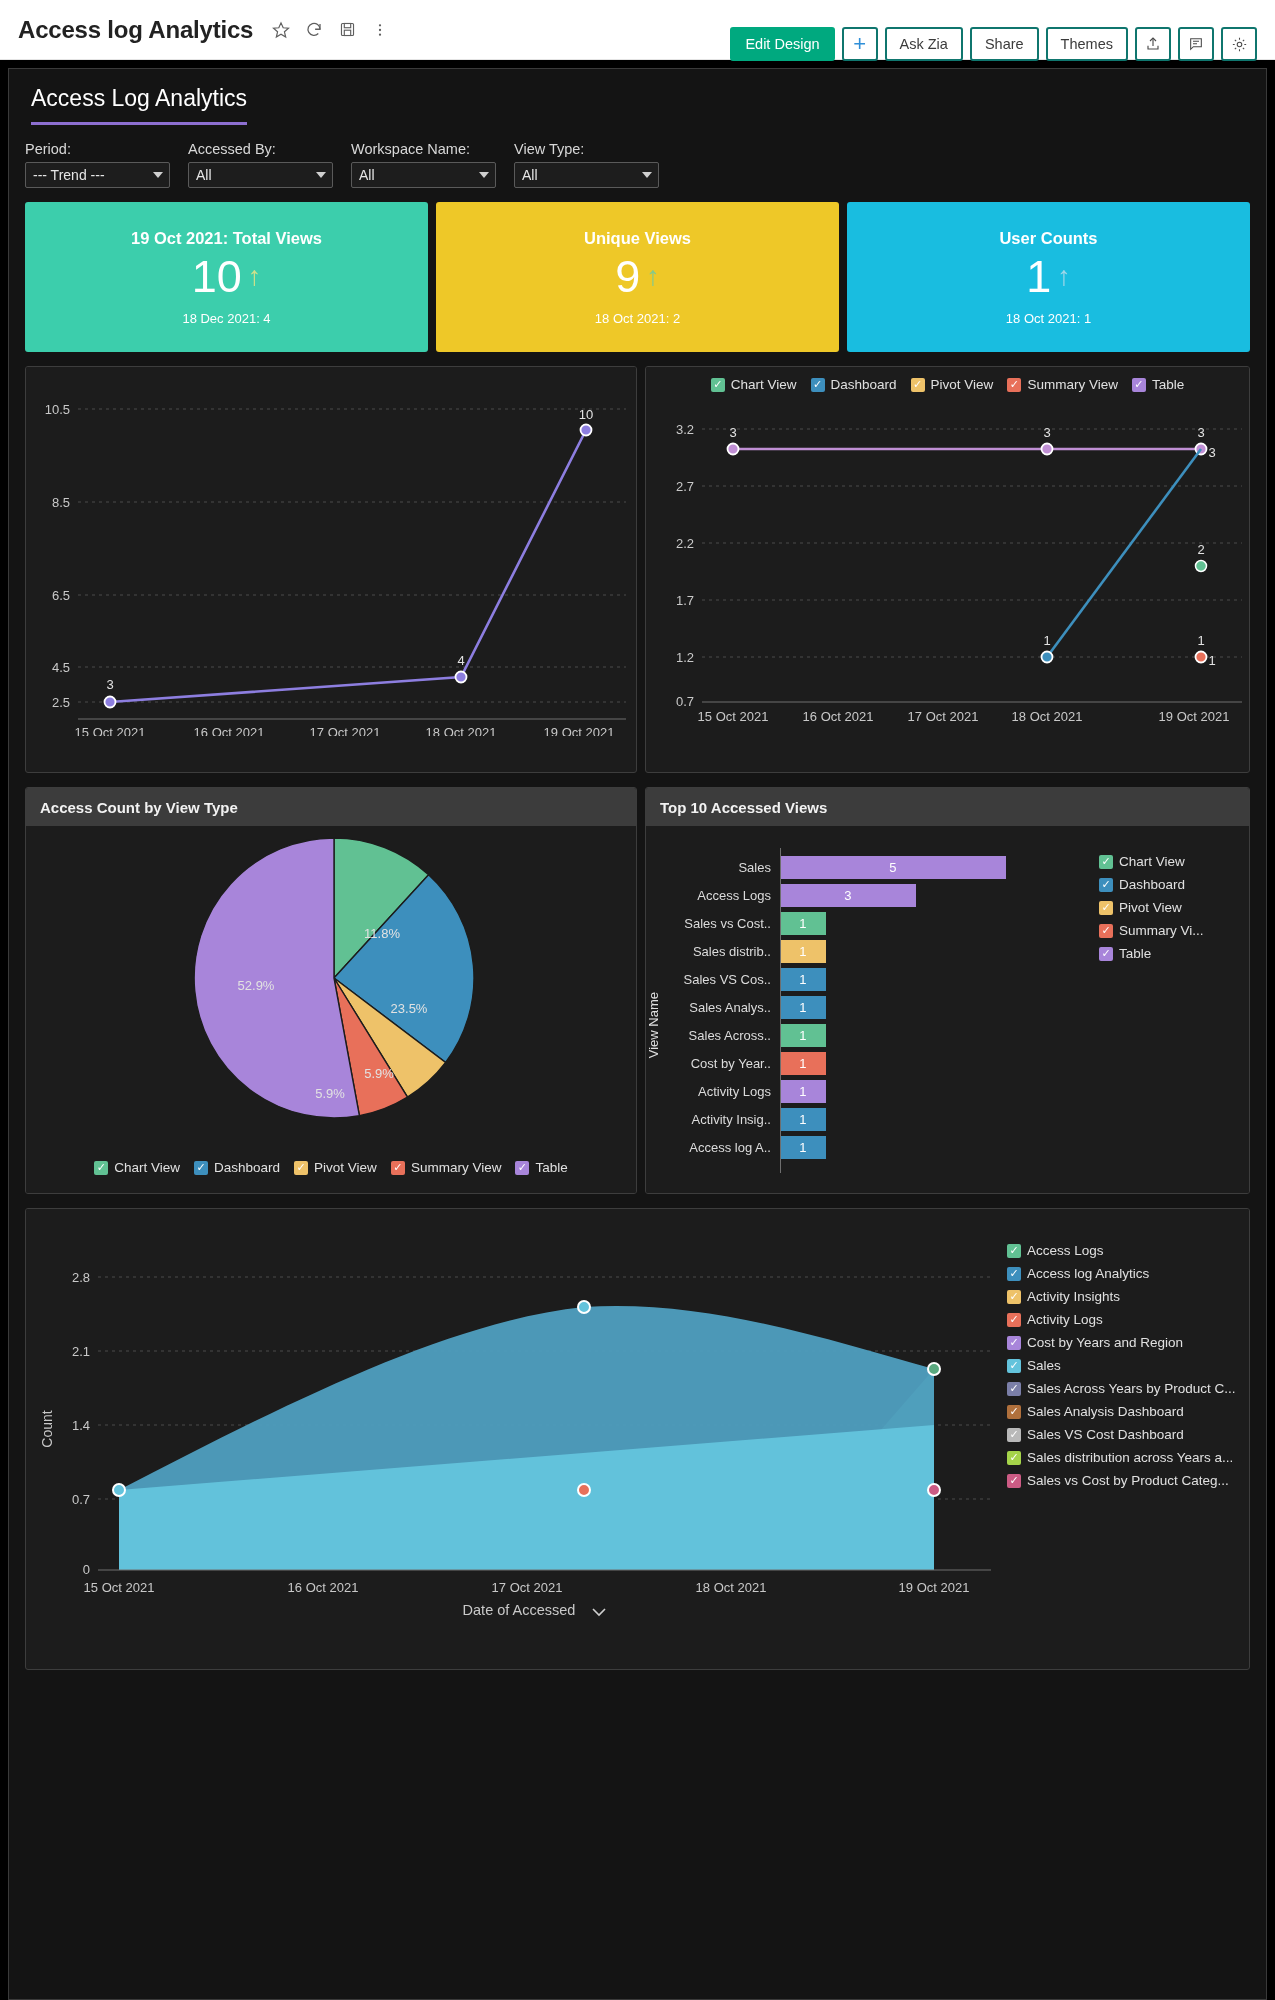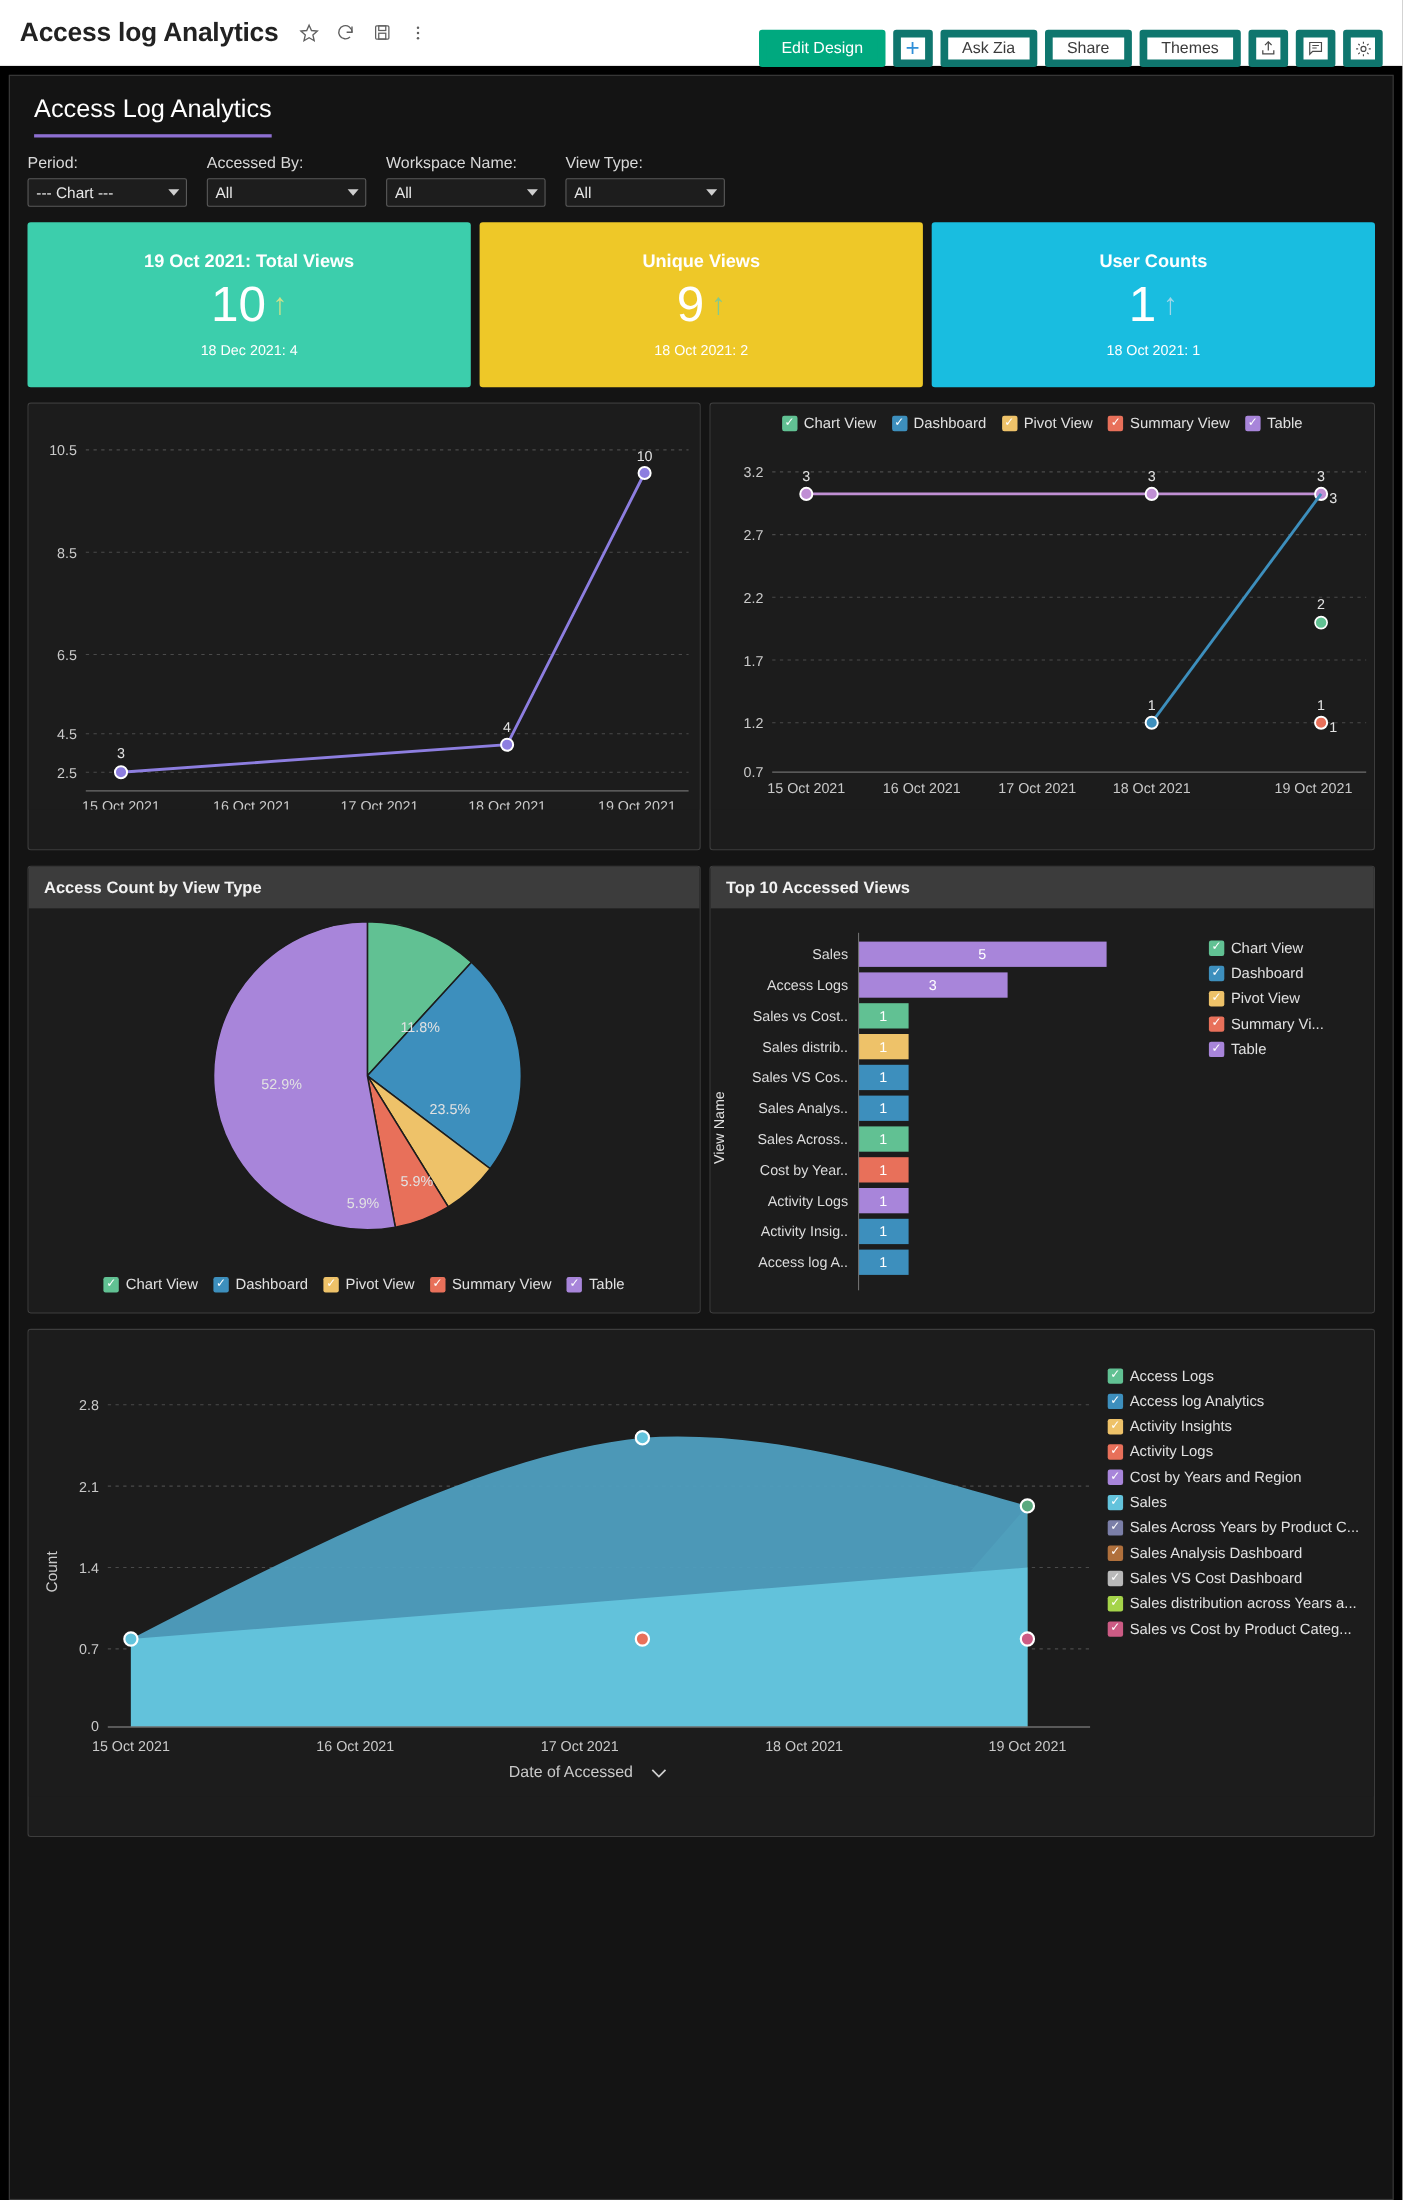--- a/index.html
+++ b/index.html
@@ -22,21 +22,21 @@
     font-size: 24px; font-weight: 700; color: #222;
     letter-spacing: -0.2px;
   }
   .tb-icons { display: flex; align-items: center; gap: 13px; margin-left: 18px; }
   .tb-ico { width: 20px; height: 20px; color: #5f5f5f; display: inline-flex; align-items: center; justify-content: center; cursor: pointer; }
   .tb-ico svg { display: block; }
   .tb-right { margin-left: auto; display: flex; align-items: center; gap: 7px; }
   .btn {
     height: 34px; padding: 0 13px;
     display: inline-flex; align-items: center; justify-content: center;
-    border: 7px solid #0f766e; border-radius: 3px;
+    border: 2px solid #0f766e; border-radius: 3px;
     background: #fff; color: #3b3b3b; font-size: 14.5px;
     cursor: pointer; white-space: nowrap; margin-top: 29px;
   }
   .btn.primary { background: #00a97f; border-color: #00a97f; color: #fff; font-size: 14.5px; }
   .btn.icon-only { width: 36px; padding: 0; }
   .btn.plus { width: 36px; padding: 0; color: #2f8fd8; font-size: 22px; line-height: 1; }
   .btn svg { display: block; }
 
   
   .canvas {
@@ -211,21 +211,21 @@
   <div class="board">
 
     <div class="board-title-wrap">
       <div class="board-title">Access Log Analytics</div>
     </div>
 
     <div class="filters">
       <div class="filter">
         <div class="filter-label">Period:</div>
         <div class="select">
-          <span>--- Chart ---</span>
+          <span>--- Trend ---</span>
           <span class="caret"></span>
         </div>
       </div>
       <div class="filter">
         <div class="filter-label">Accessed By:</div>
         <div class="select">
           <span>All</span>
           <span class="caret"></span>
         </div>
       </div>

